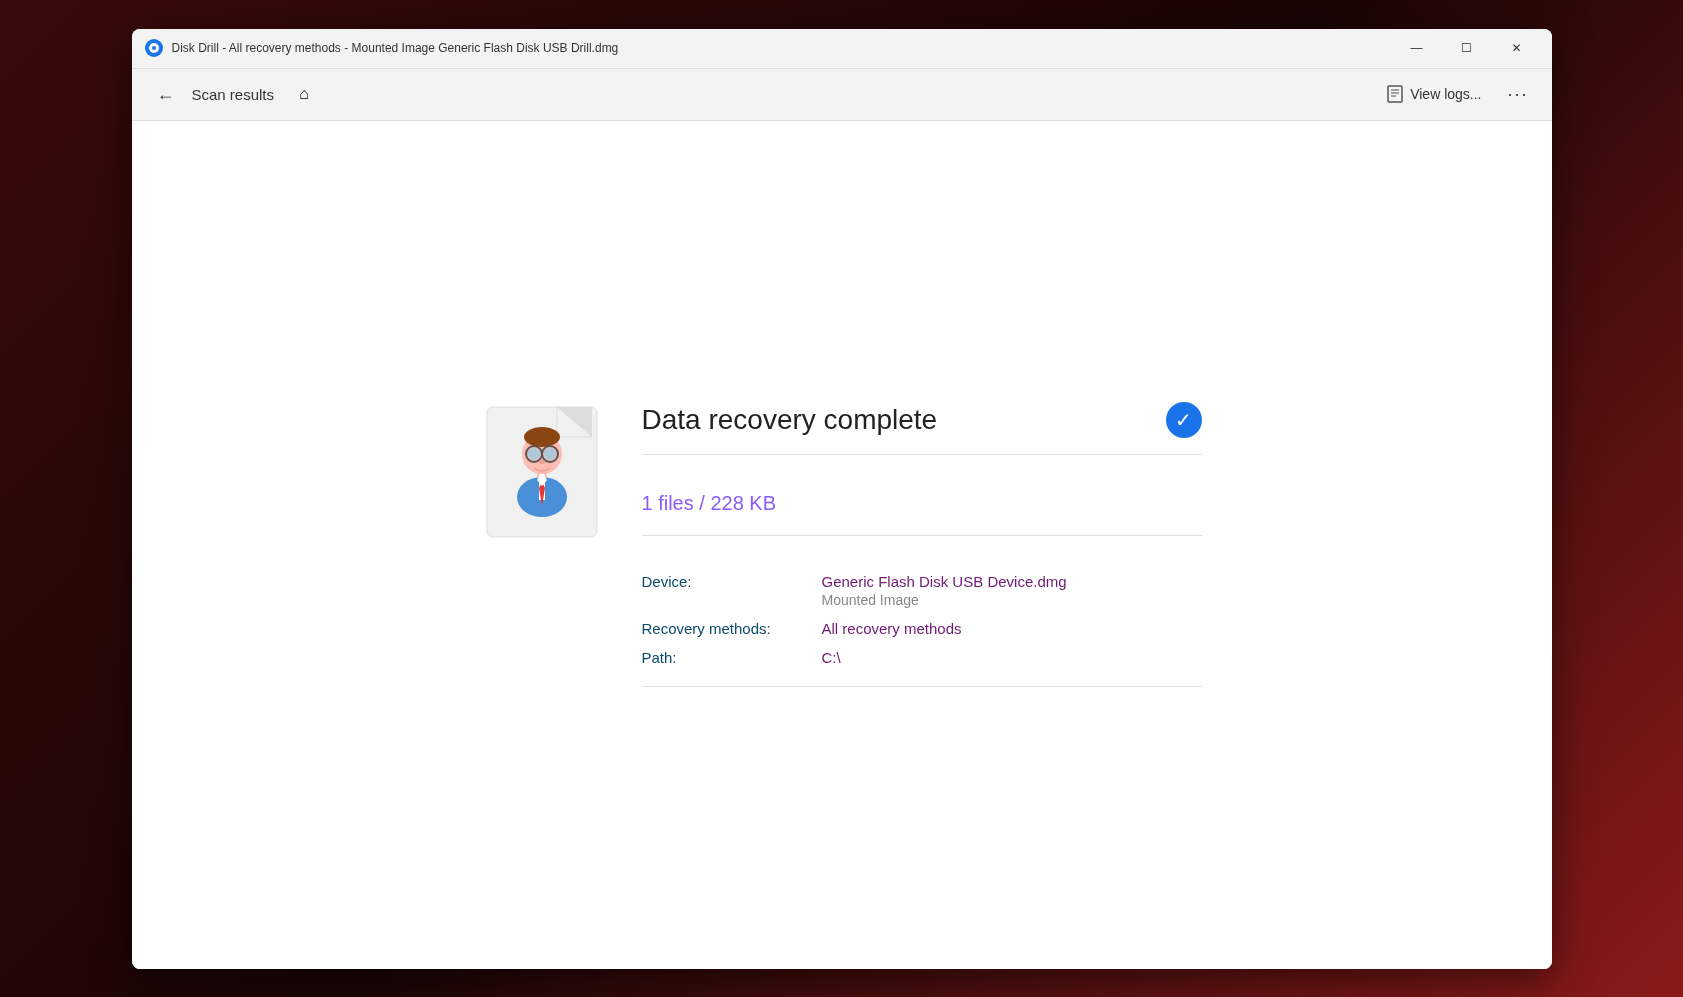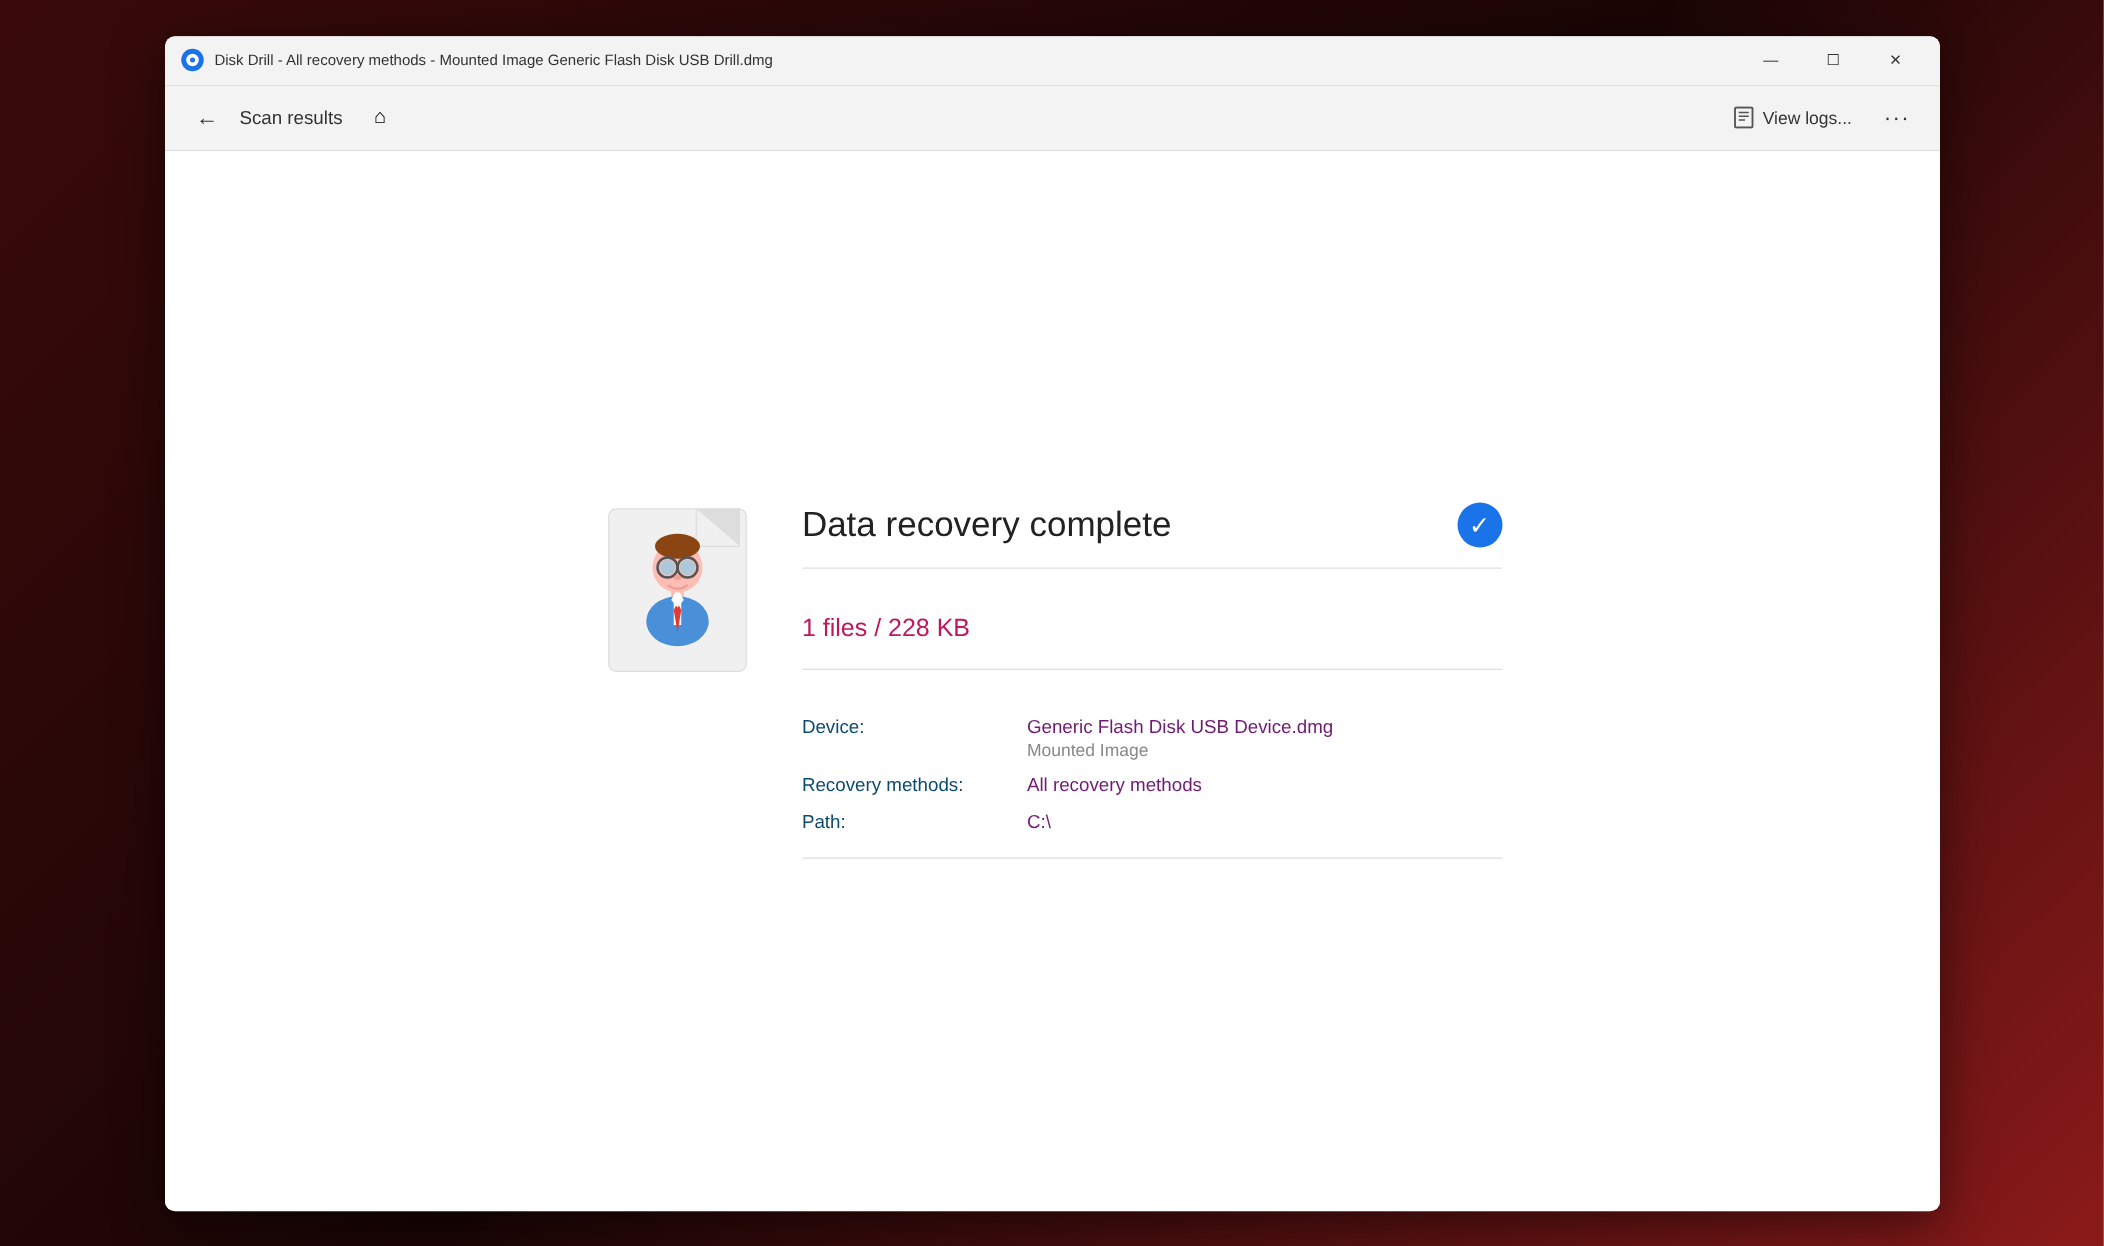--- a/index.html
+++ b/index.html
@@ -206,21 +206,21 @@
       display: flex;
       align-items: center;
       justify-content: center;
       color: white;
       font-size: 20px;
       flex-shrink: 0;
     }
 
     .info-files {
       font-size: 20px;
-      color: #be185d;
+      color: #8b5cf6;
       padding: 20px 0;
       border-bottom: 1px solid #e0e0e0;
     }
 
     .info-details {
       padding: 20px 0;
       border-bottom: 1px solid #e0e0e0;
       display: flex;
       flex-direction: column;
       gap: 12px;

